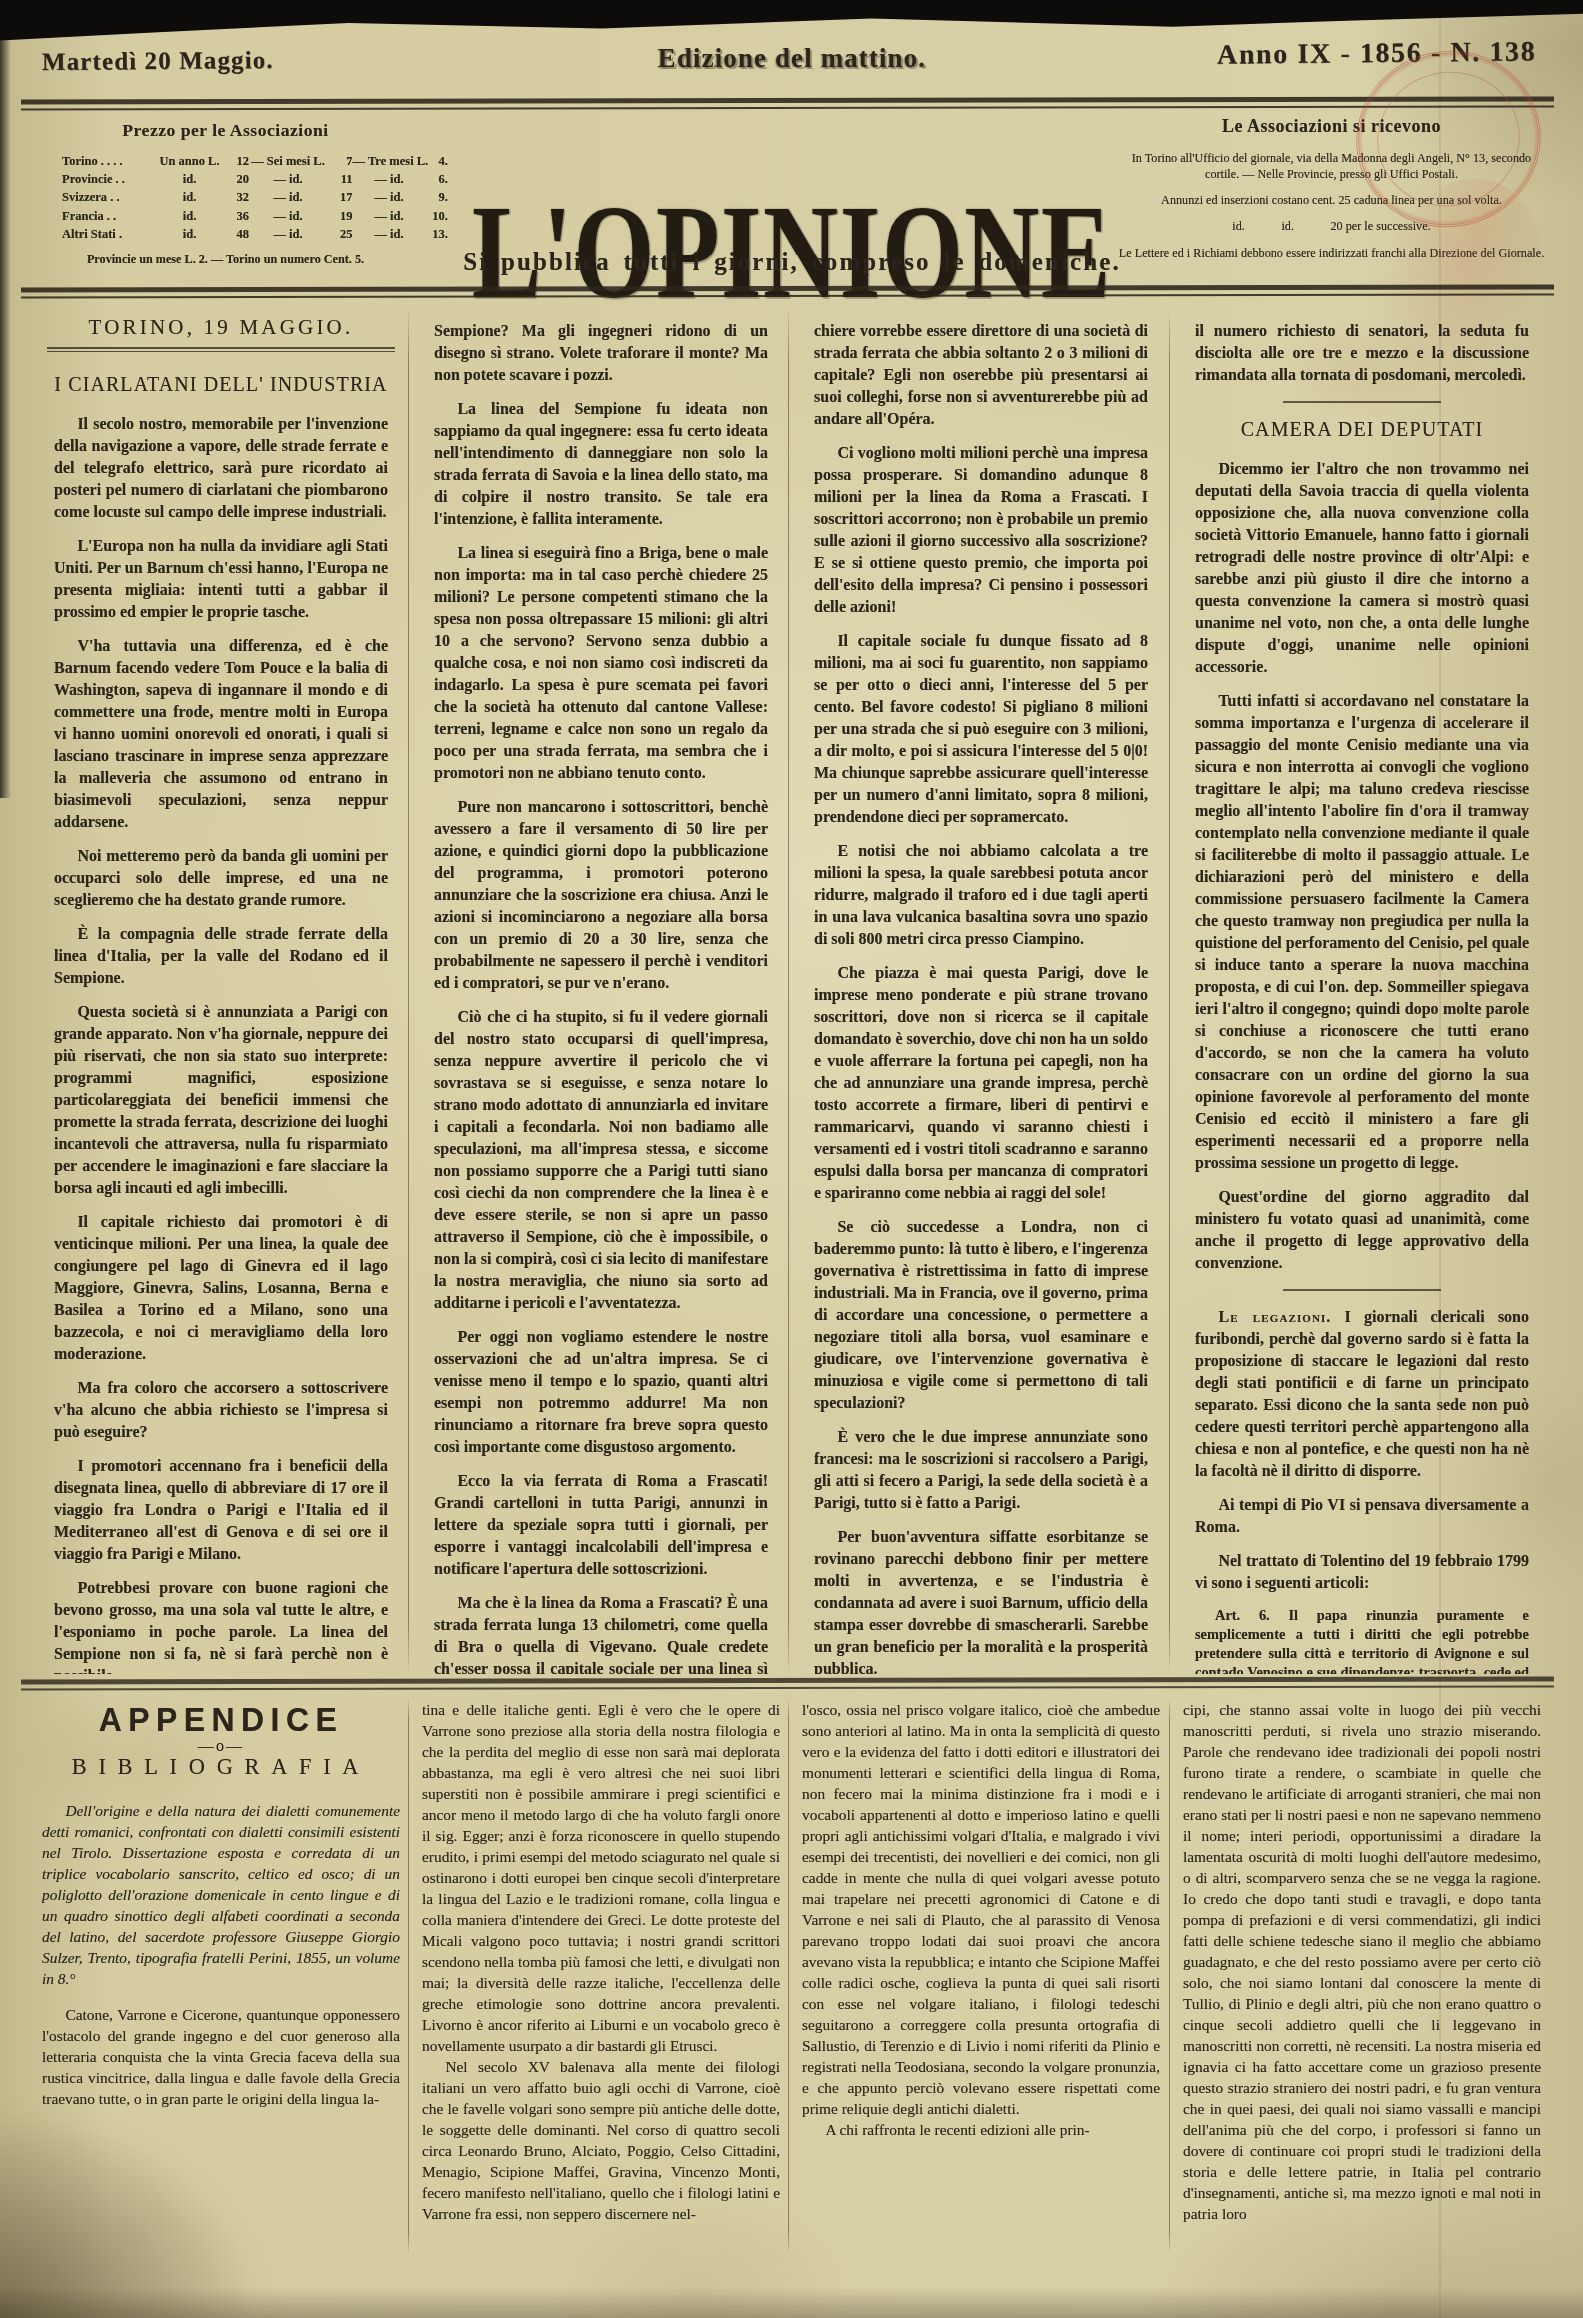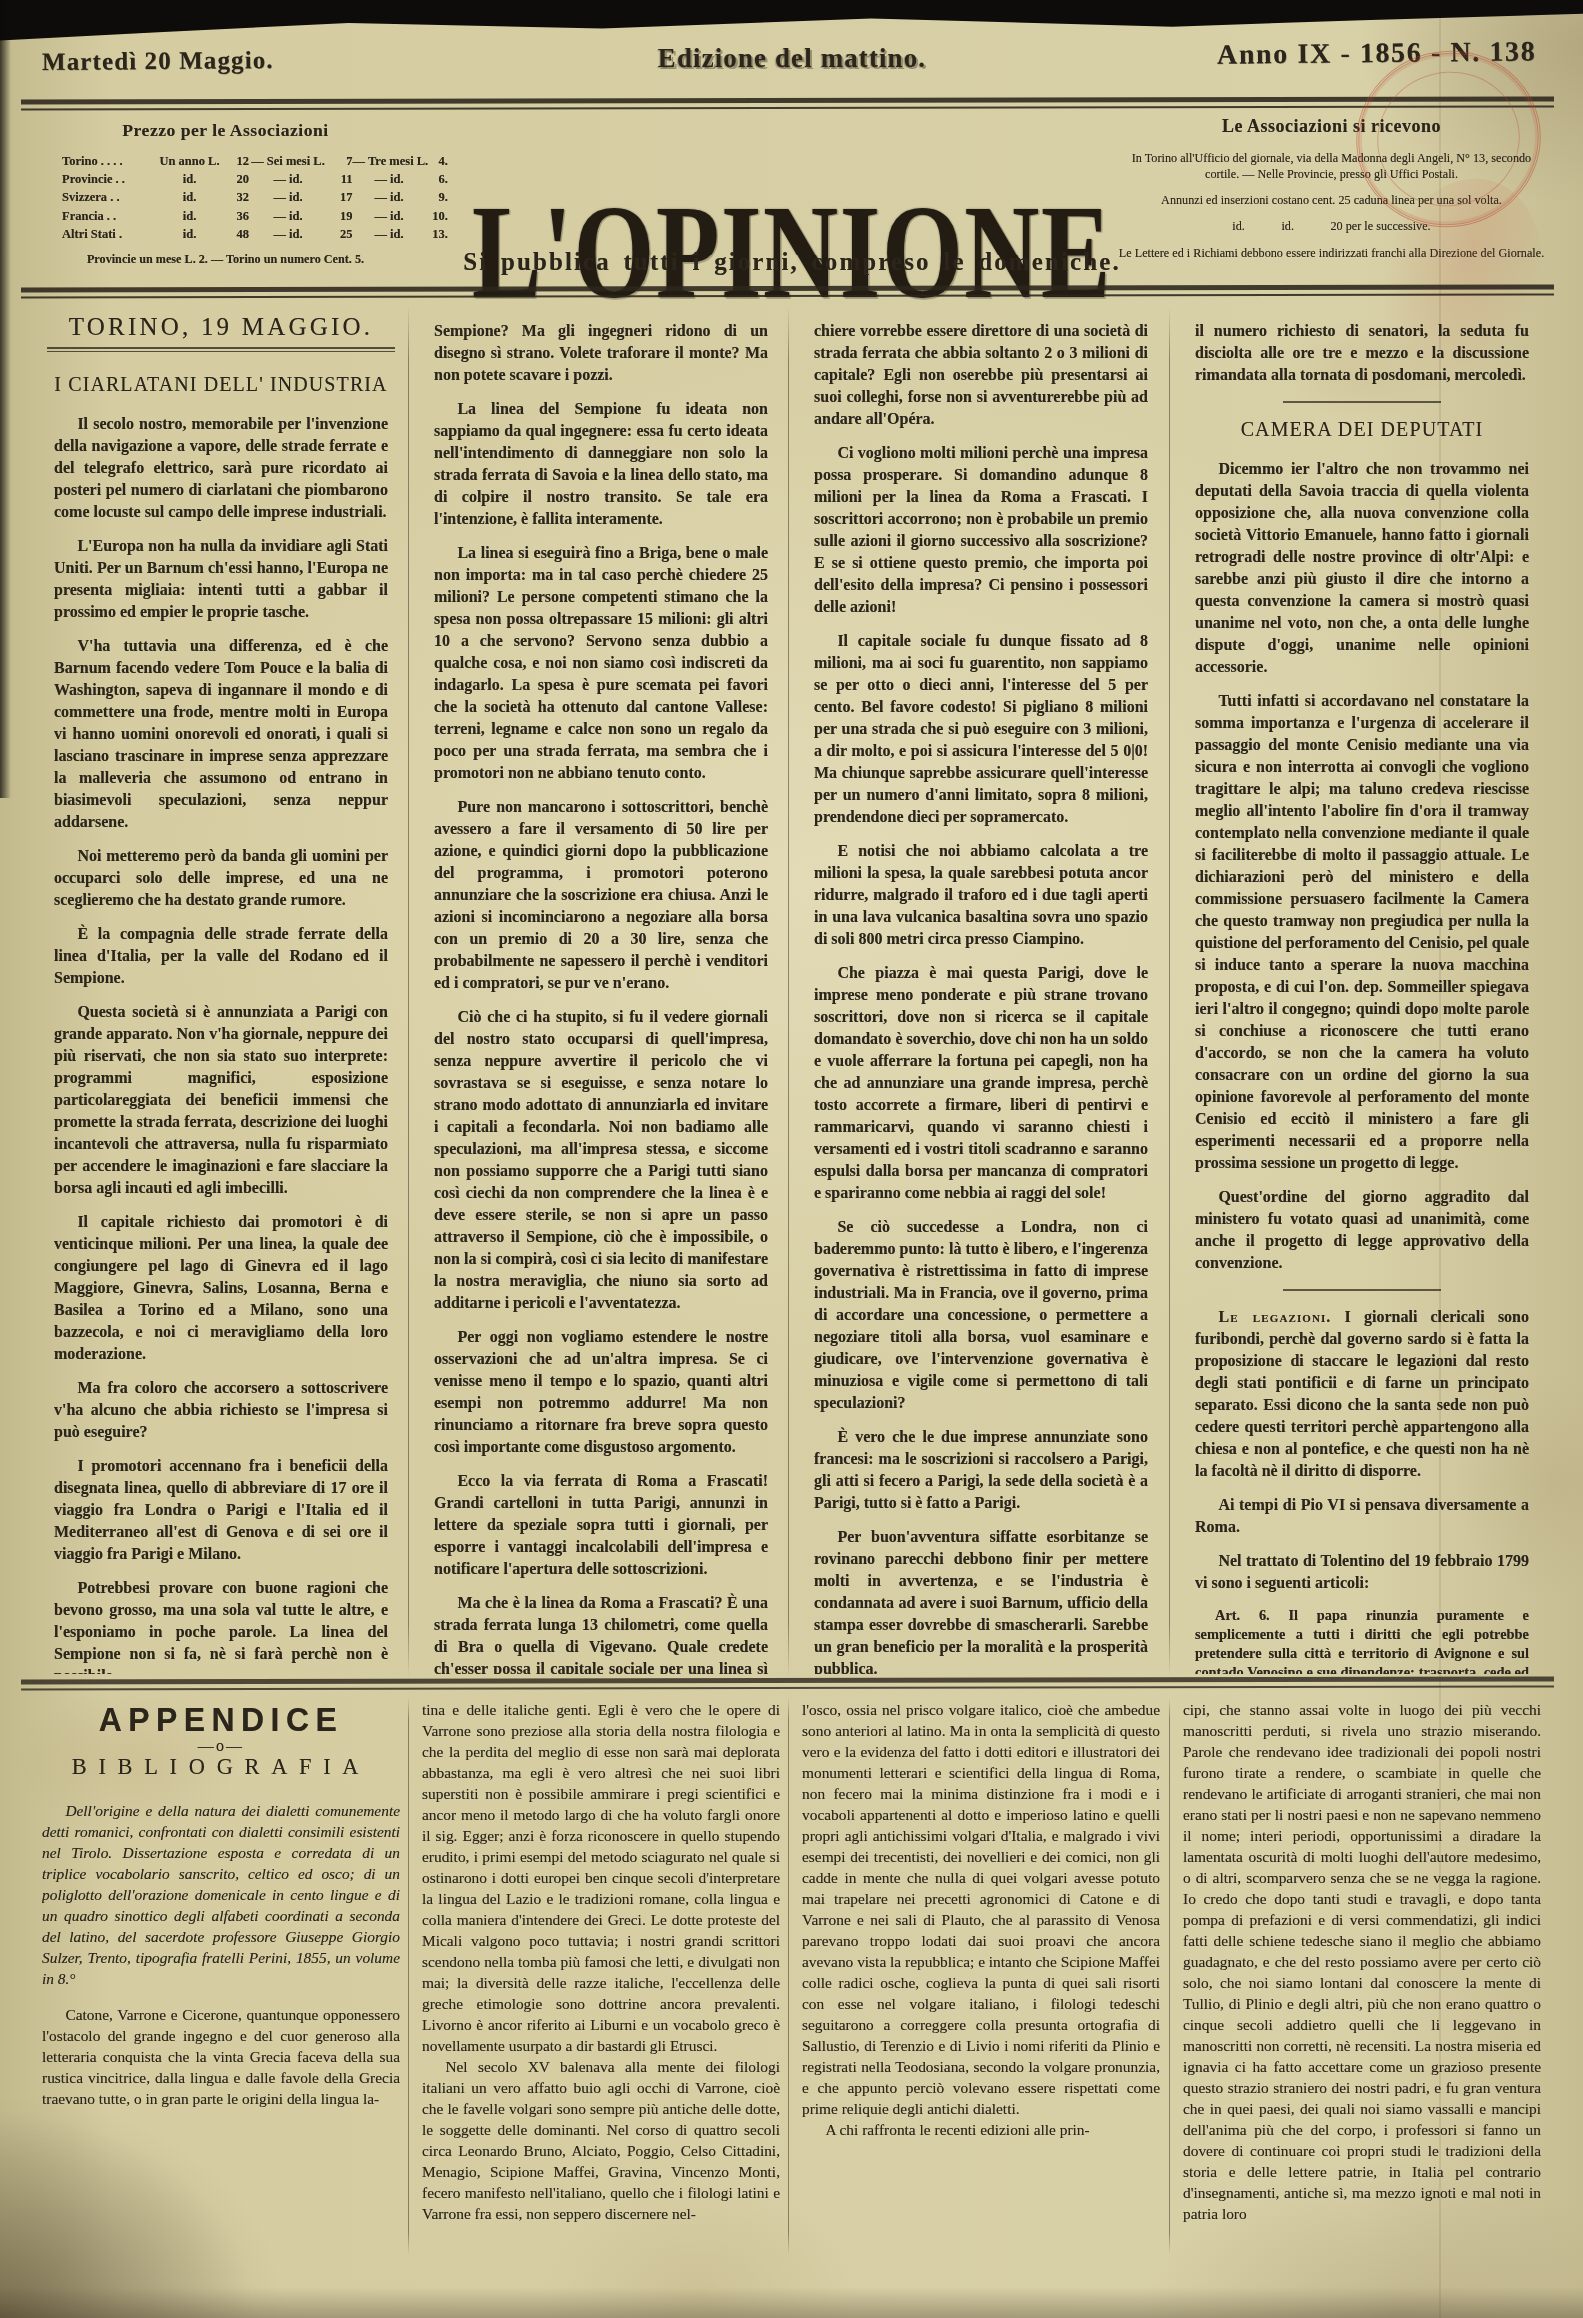--- a/index.html
+++ b/index.html
@@ -68,21 +68,21 @@
   .stamp-smear{position:absolute;left:1379px;top:176px;width:160px;height:224px;border-radius:50%;
     background:radial-gradient(ellipse at 50% 30%,rgba(190,80,55,.16),transparent 70%);transform:rotate(18deg);}
 
   
   .col{position:absolute;top:308px;width:358px;height:1366px;overflow:hidden;
     font-size:16px;line-height:22px;text-align:justify;}
   .col p{margin:12px;font-weight:bold;}
   .vdiv{position:absolute;width:1.1px;background:linear-gradient(rgba(70,60,44,0),rgba(70,60,44,.55) 4%,rgba(70,60,44,.55) 96%,rgba(70,60,44,0));}
   .vdiv-main{top:306px;height:1371px;}
   .vdiv-app{top:1698px;height:556px;}
-  .b-dateline{text-align:center;font-size:25px;letter-spacing:3.2px;font-weight:normal;margin:7.5px 0 9.6px;}
+  .b-dateline{text-align:center;font-size:21px;letter-spacing:3.2px;font-weight:normal;margin:7.5px 0 9.6px;}
   .b-rule2{height:5.3px;border-top:2.1px solid #342d21;border-bottom:1.1px solid #342d21;margin:3.2px 5.3px 21px;opacity:.8;}
   .b-heading{text-align:center;font-size:20px;letter-spacing:1.1px;font-weight:normal;margin:5.3px 0 18px;white-space:nowrap;}
   .b-hrule{width:44%;margin:15px auto;border-top:2.1px solid rgba(52,45,33,.75);}
   .b-para{text-indent:23.4px;}
   .b-cont{text-indent:0;}
   .b-small{font-size:14.4px;line-height:19px;text-indent:20px;margin-top:3.2px;}
   .sc{font-variant:small-caps;letter-spacing:1.1px;}
 
   
   .appcol{position:absolute;top:1699px;width:358px;height:563px;overflow:hidden;

